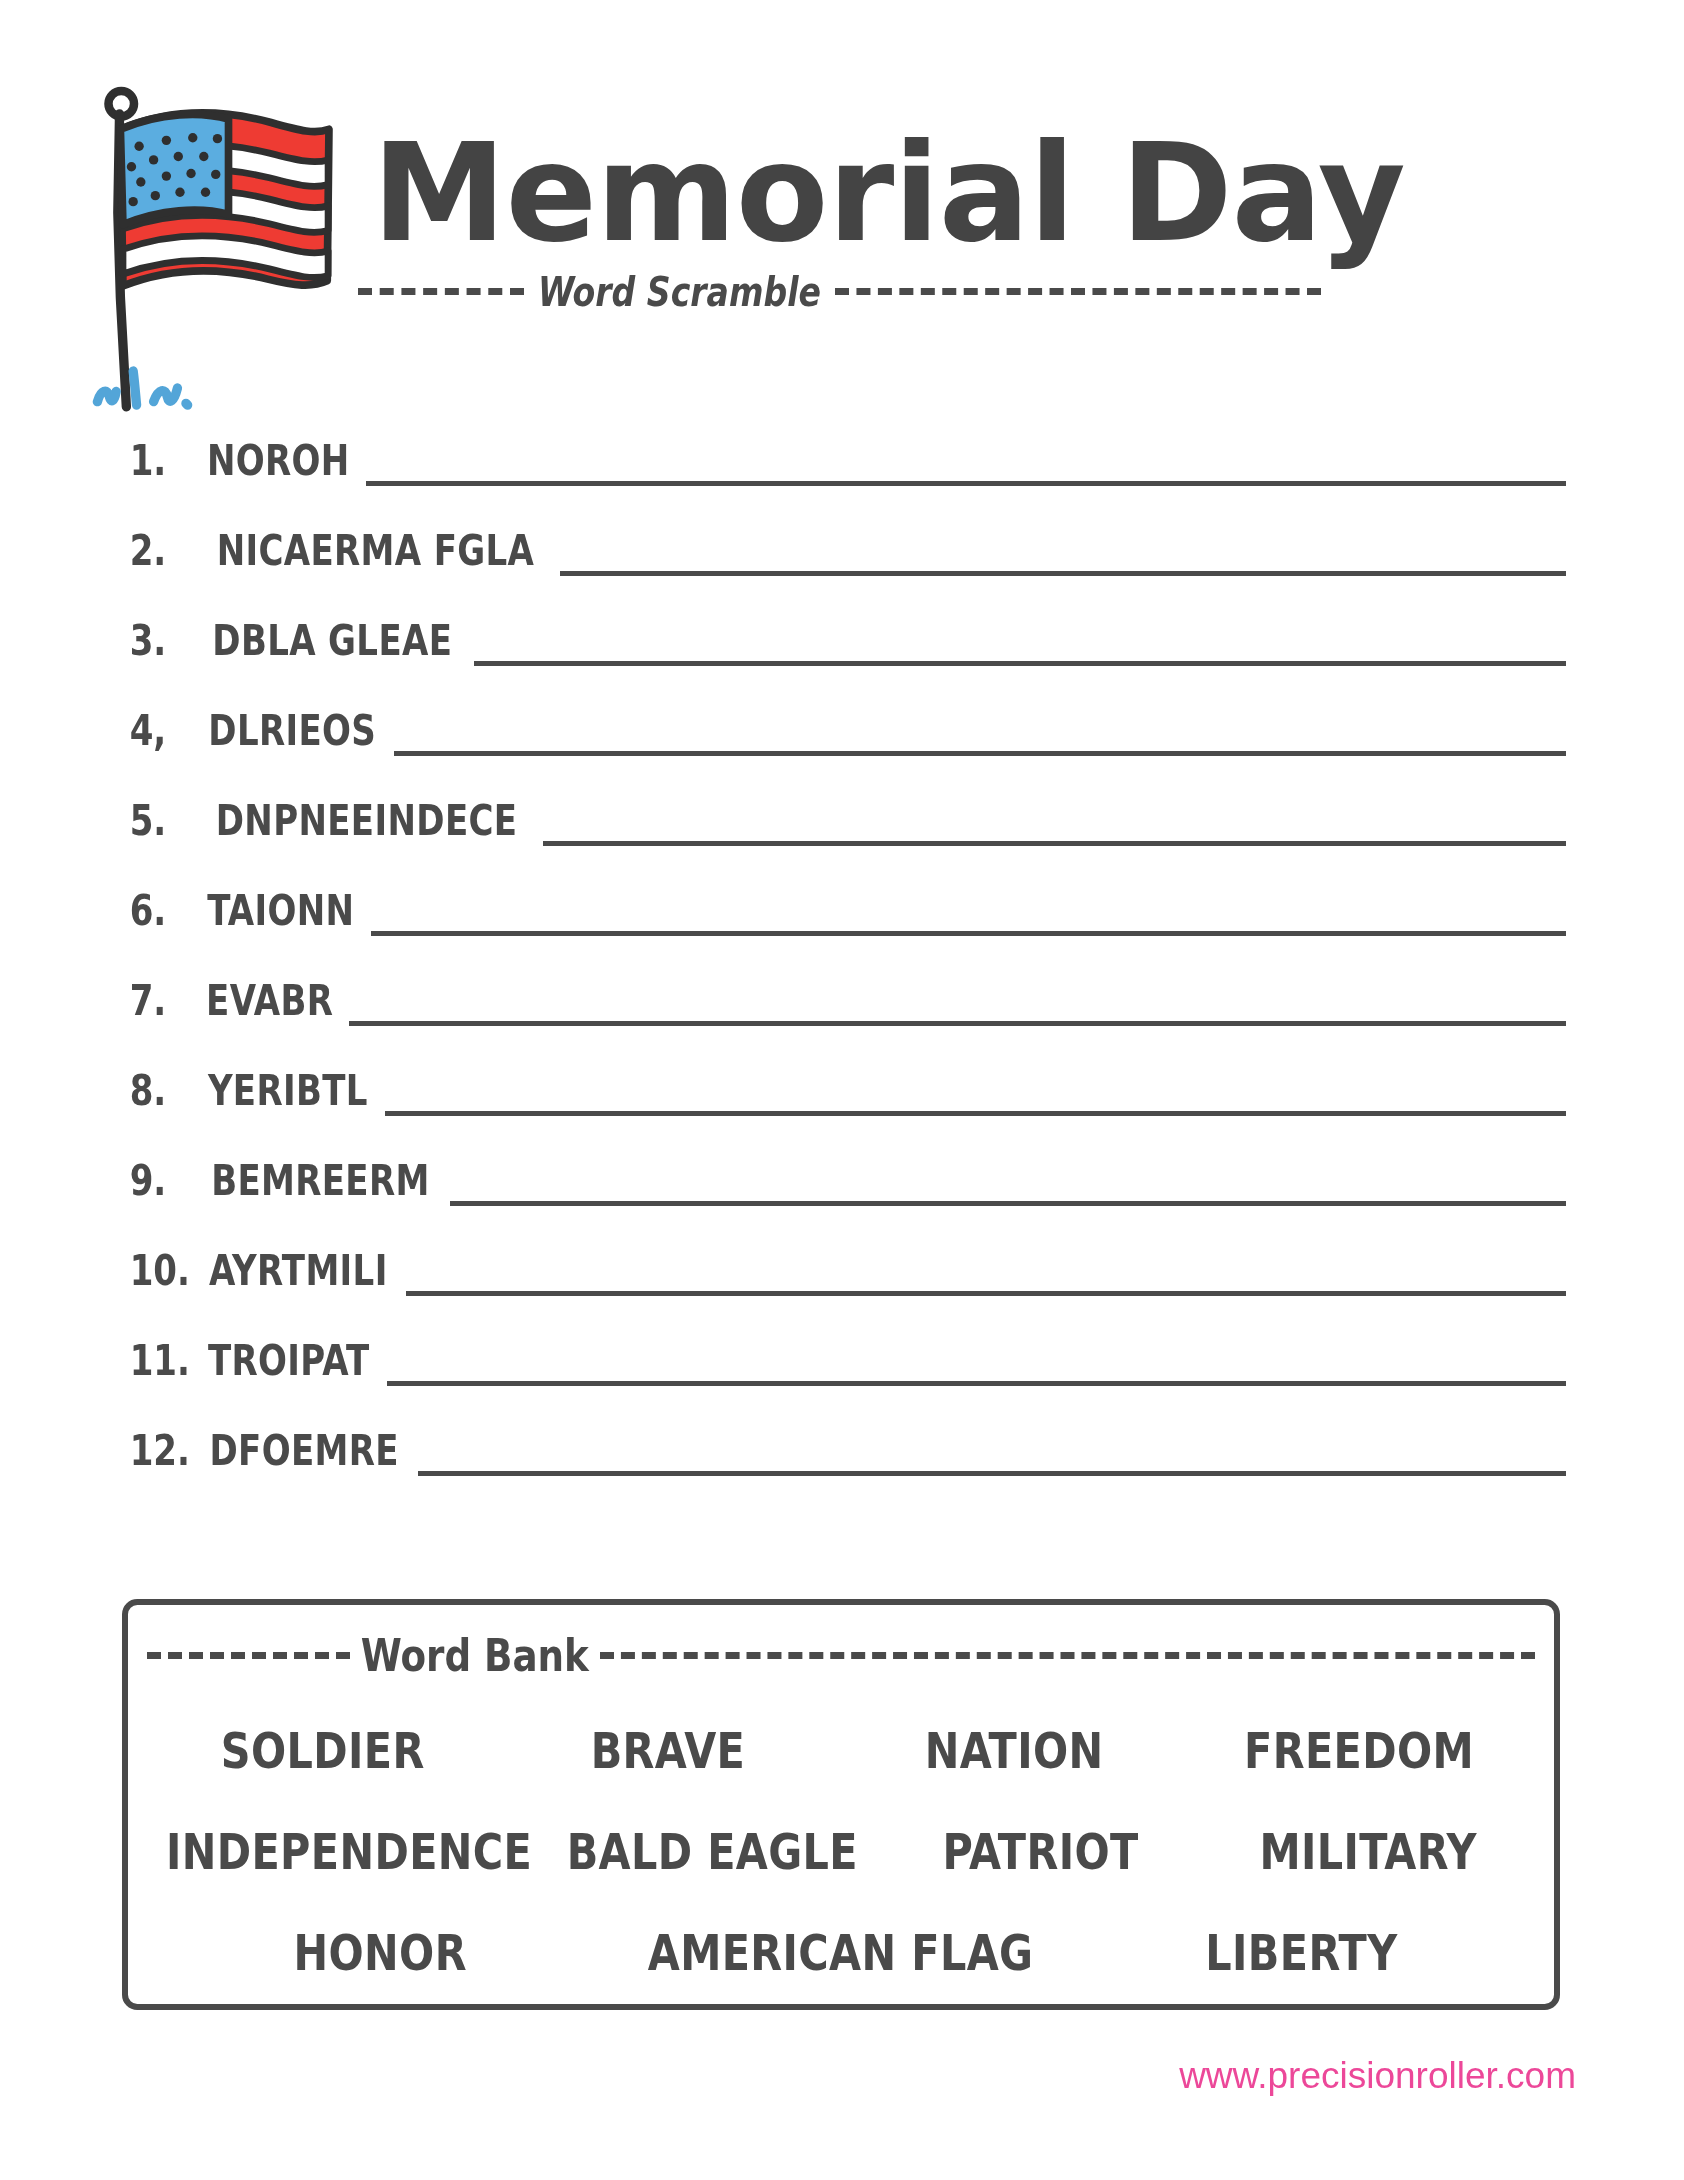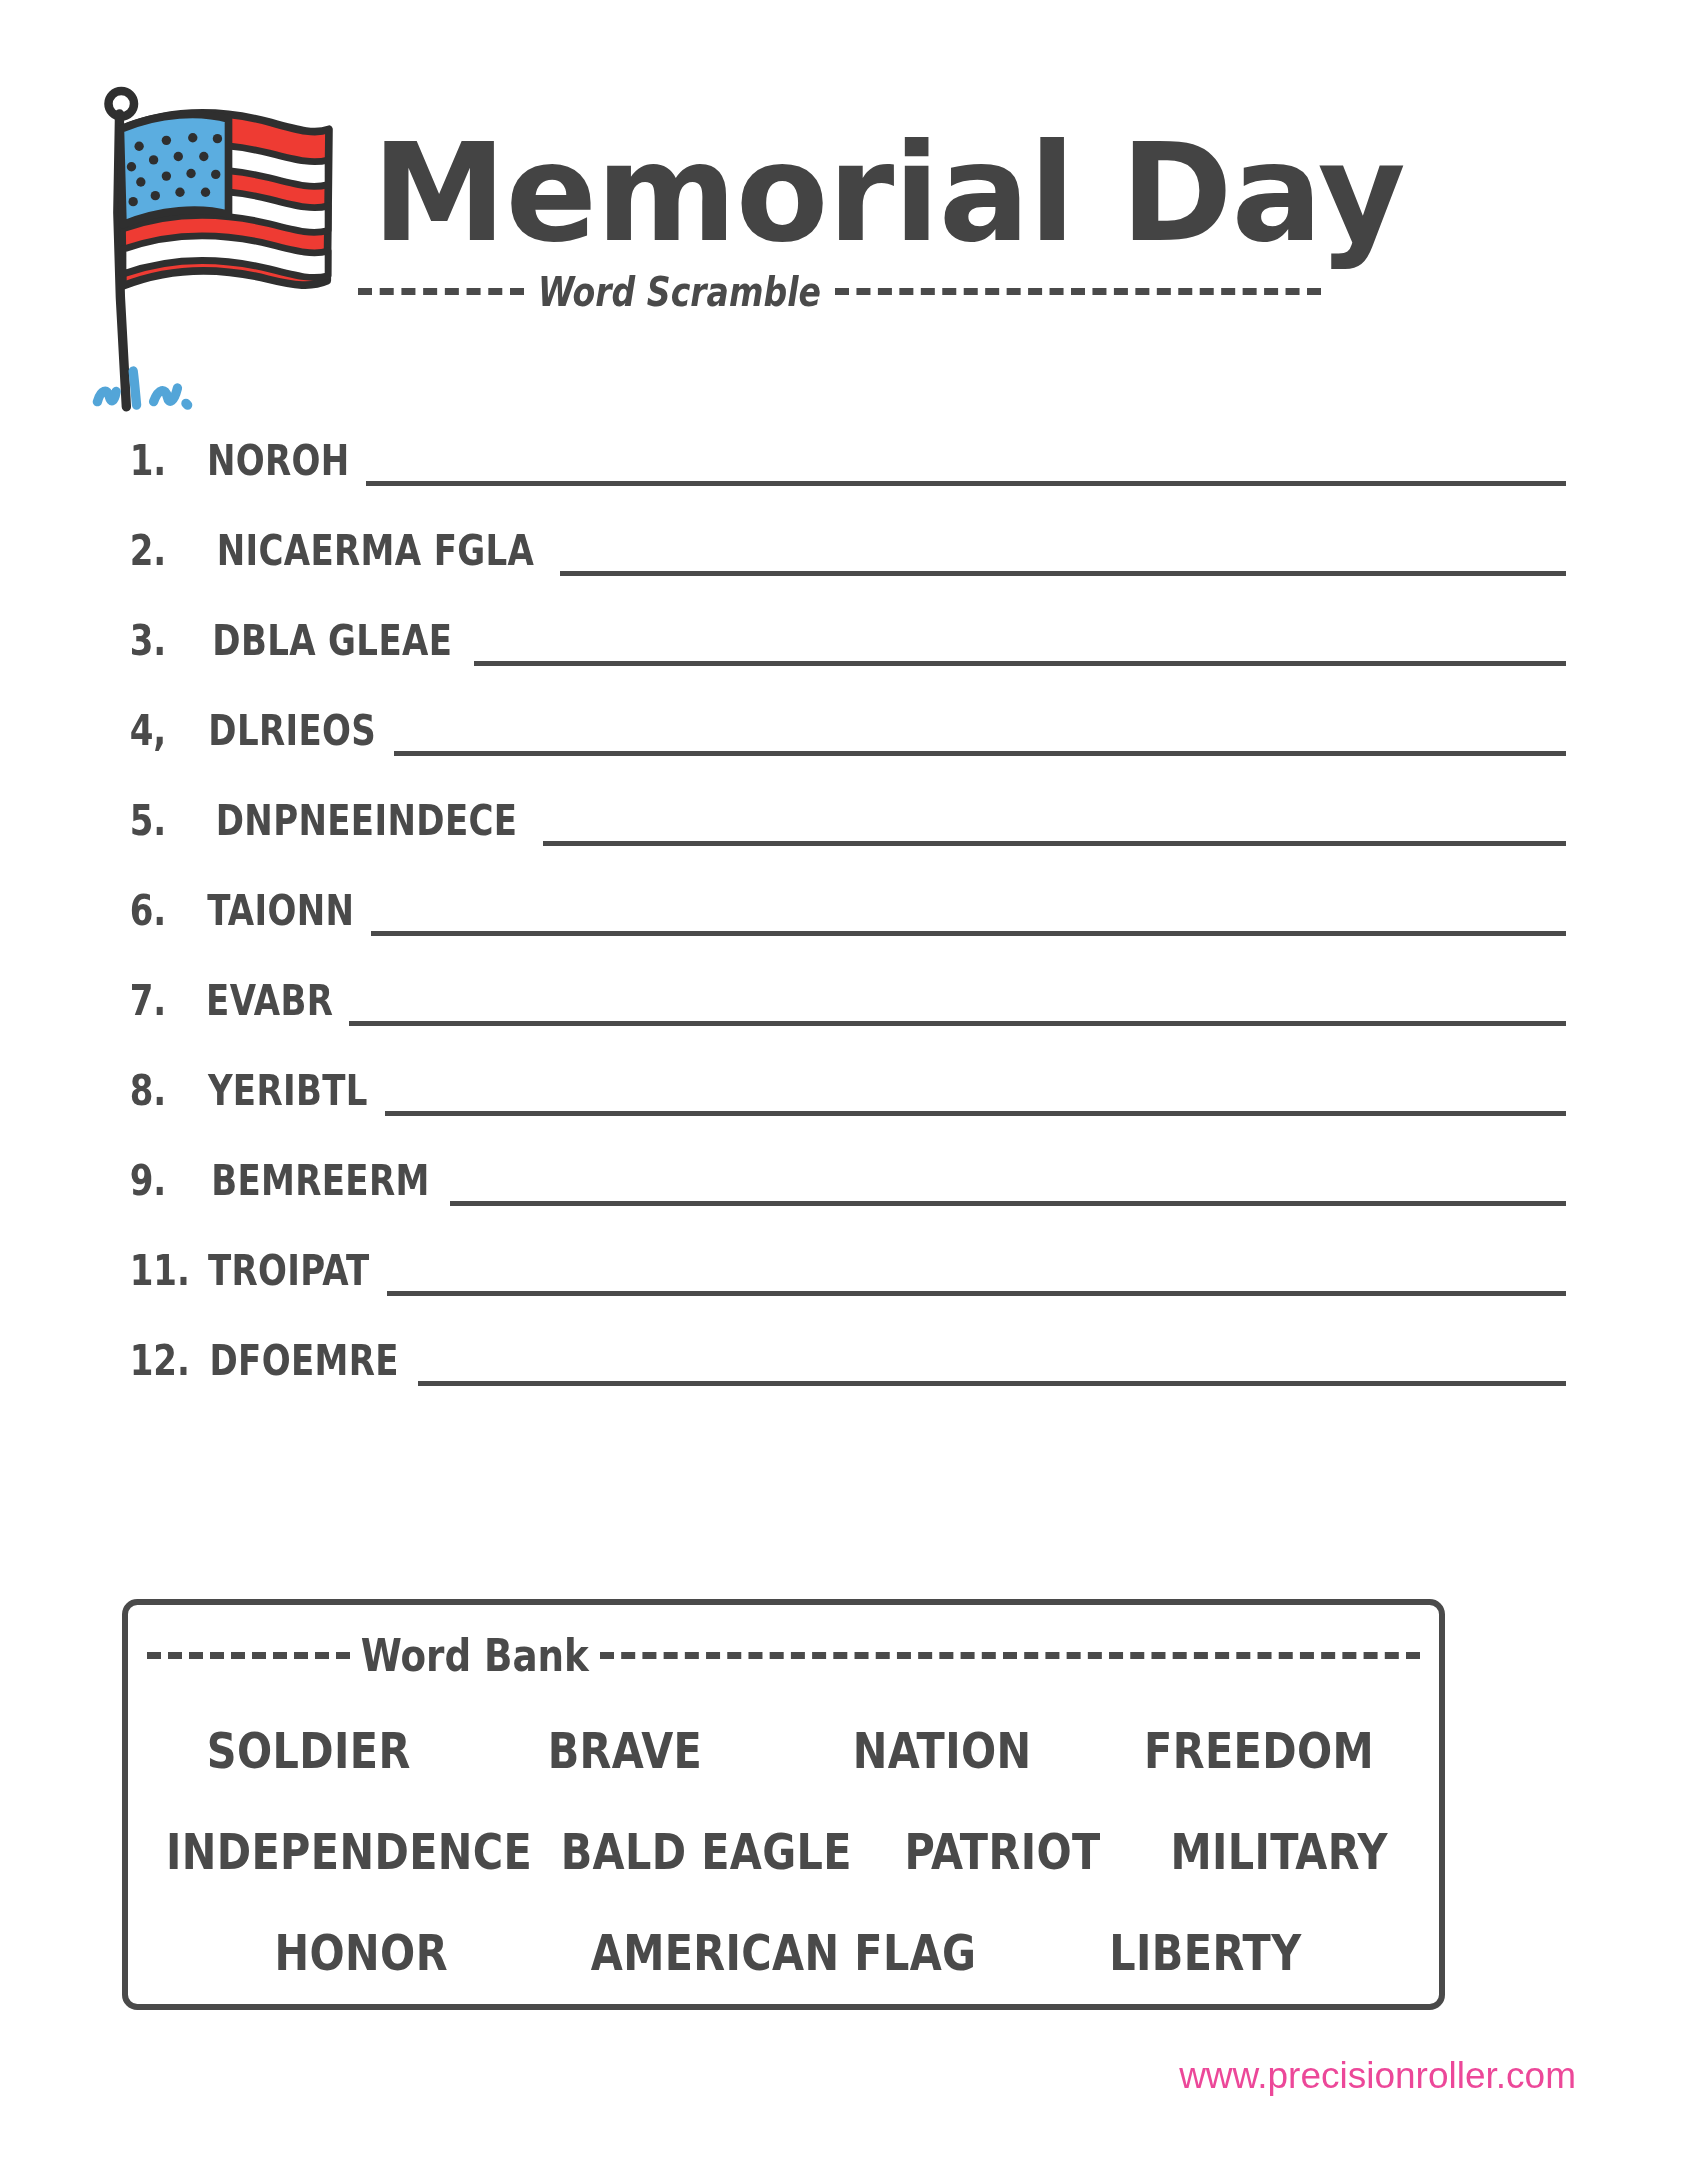--- a/index.html
+++ b/index.html
@@ -127,21 +127,21 @@
     margin-bottom: 5.1px;
     margin-left: 8.5px;
     min-width: 34px;
   }
 
   
   .word-bank {
     position: absolute;
     left: 122px;
     top: 1599px;
-    width: 1323px;
+    width: 1438px;
     height: 411px;
     border: 6px solid #4a4a4a;
     border-radius: 15.3px;
     box-sizing: border-box;
     background: #ffffff;
   }
   .bank-header-row {
     display: flex;
     align-items: center;
     margin-top: 28px;
@@ -316,20 +316,25 @@
       <div class="item-word">YERIBTL</div>
       <div class="item-rule"></div>
     </div>
 
     <div class="scramble-item">
       <div class="item-num item-num-box">9.</div>
       <div class="item-word">BEMREERM</div>
       <div class="item-rule"></div>
     </div>
 
+    <div class="scramble-item">
+      <div class="item-num item-num-box">10.</div>
+      <div class="item-word">AYRTMILI</div>
+      <div class="item-rule"></div>
+    </div>
 
     <div class="scramble-item">
       <div class="item-num item-num-box">11.</div>
       <div class="item-word">TROIPAT</div>
       <div class="item-rule"></div>
     </div>
 
     <div class="scramble-item">
       <div class="item-num item-num-box">12.</div>
       <div class="item-word">DFOEMRE</div>

